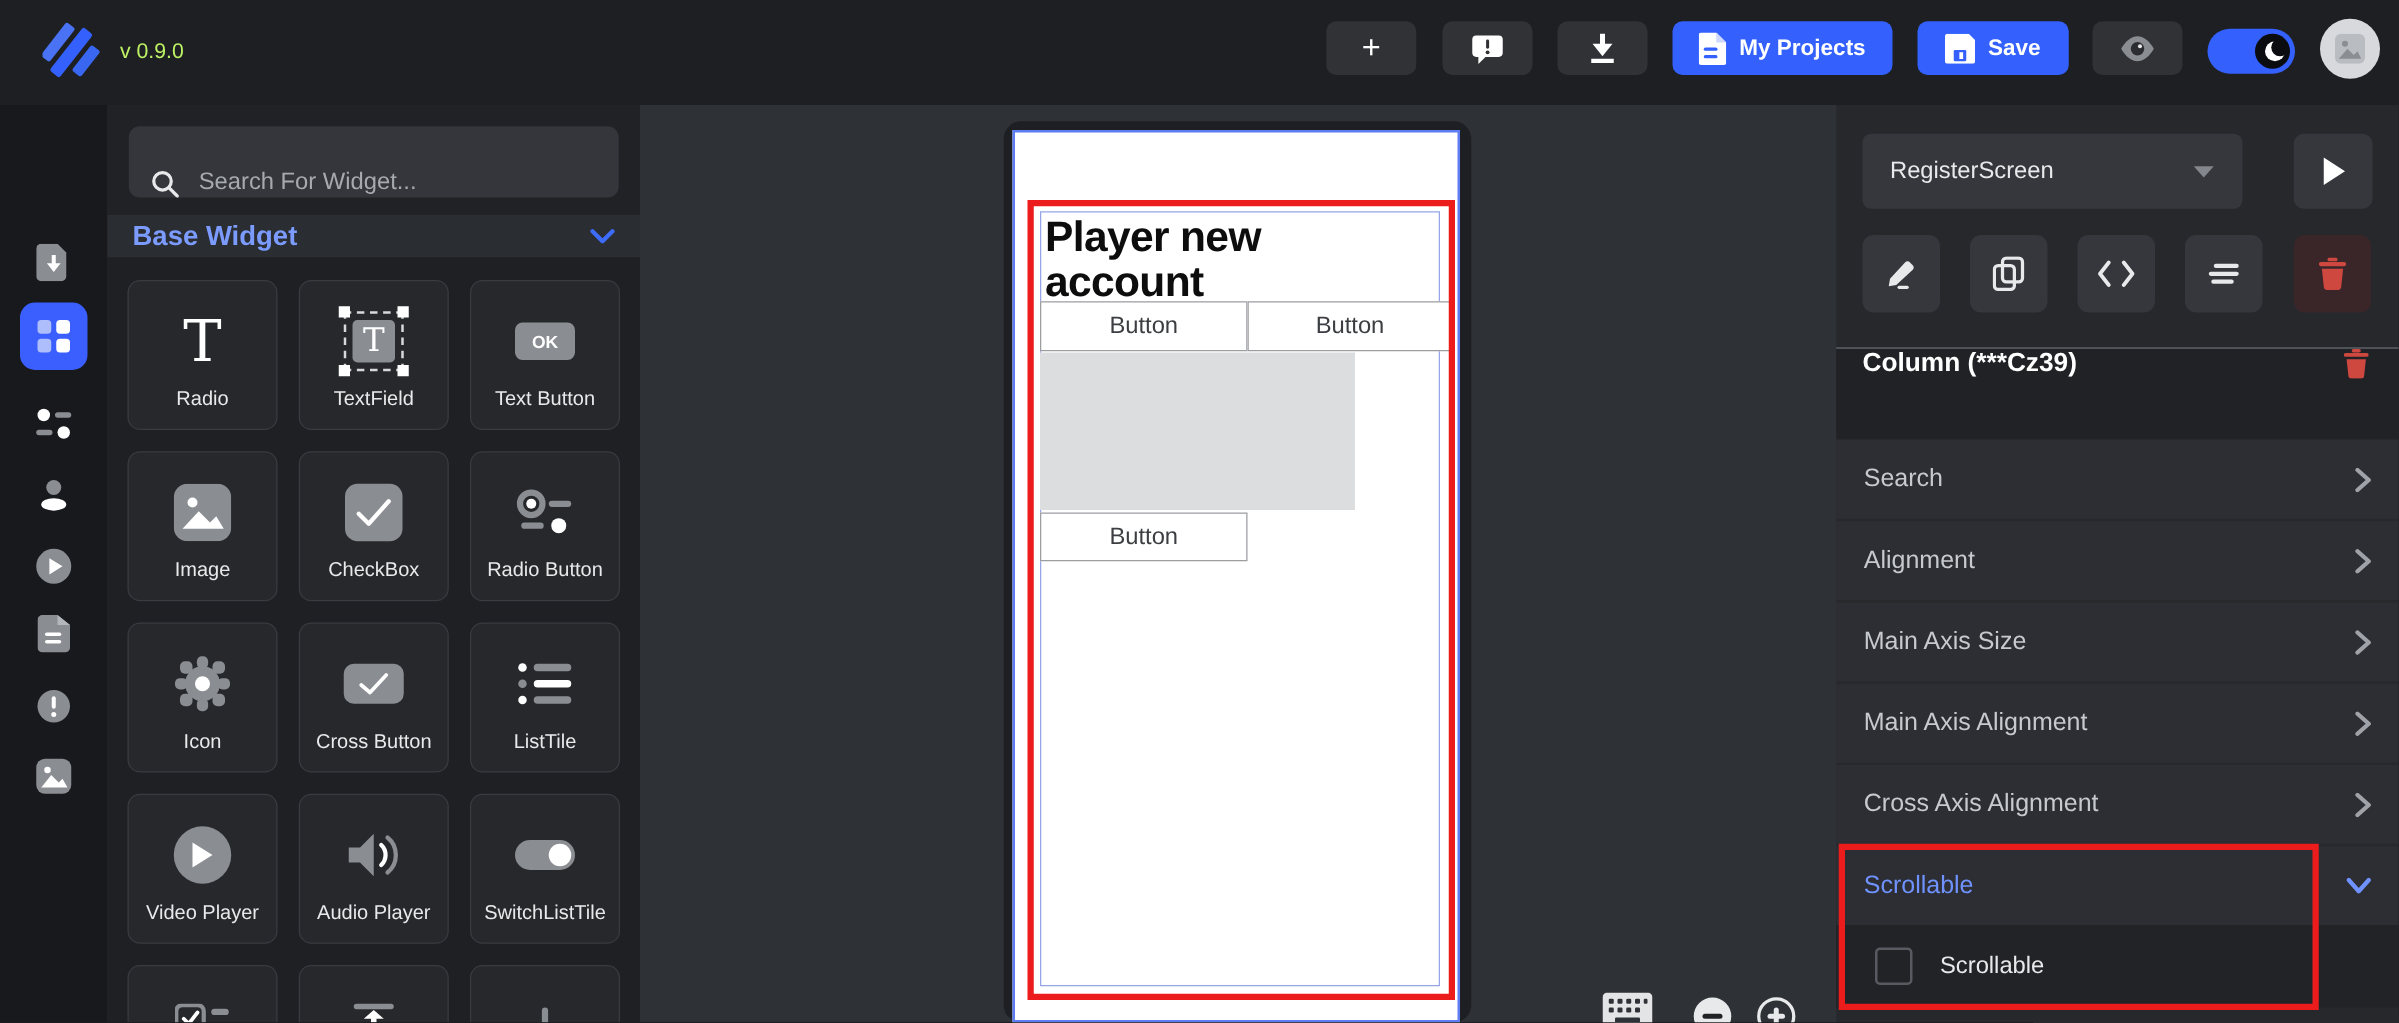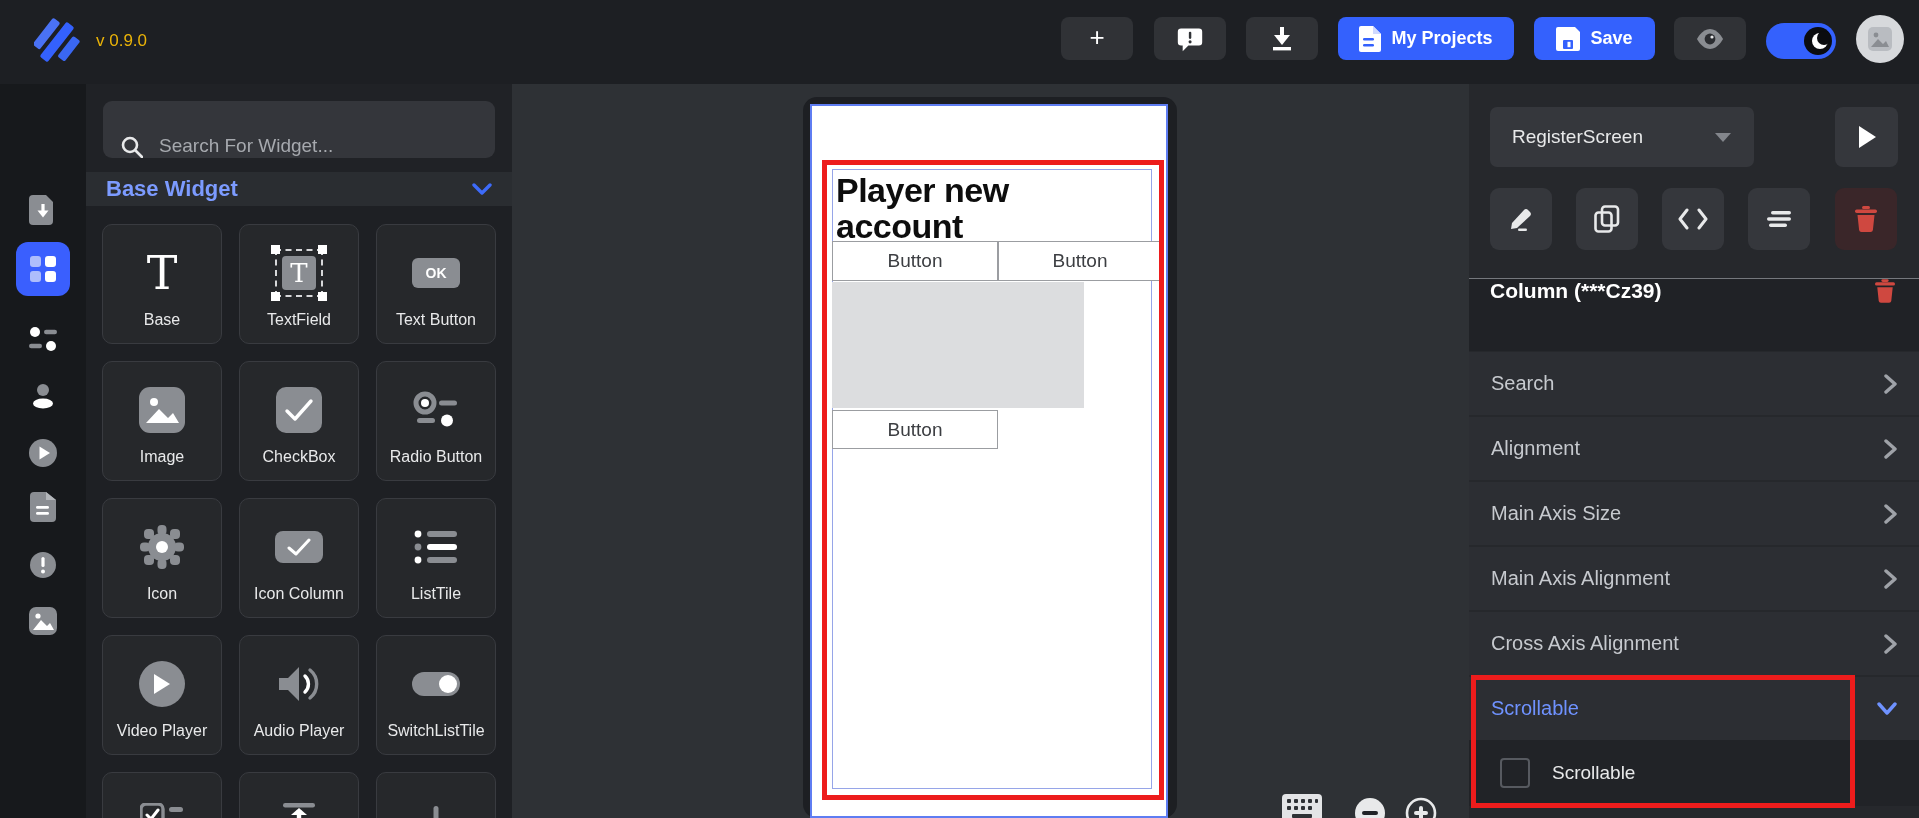--- a/index.html
+++ b/index.html
@@ -2,21 +2,21 @@
 <html><head>
 <meta charset="utf-8">
 <style>
   html,body{margin:0;padding:0;background:#101113;}
   .stage{position:relative;width:1919px;height:818px;overflow:hidden;
          font-family:"Liberation Sans",sans-serif;background:#2e3135;}
 
   
   .topbar{position:absolute;left:0;top:0;width:1919px;height:84px;background:#1d1f23;}
   .logo{position:absolute;left:34px;top:16px;width:46px;height:52px;}
-  .version{position:absolute;left:96px;top:31px;color:#eab308;font-size:17px;}
+  .version{position:absolute;left:96px;top:31px;color:#bef264;font-size:17px;}
   .tb-btn{position:absolute;top:17px;height:43px;border-radius:8px;background:#303236;
           display:flex;align-items:center;justify-content:center;color:#fff;cursor:pointer;}
   .tb-blue{background:#3461fd;gap:10px;font-size:18px;font-weight:700;color:#fff;}
   .plus-glyph{font-size:26px;font-weight:400;line-height:1;margin-top:-3px;}
   .toggle{position:absolute;left:1766px;top:23px;width:70px;height:36px;border-radius:18px;
           background:#3461fd;cursor:pointer;}
   .knob{position:absolute;right:4px;top:4px;width:28px;height:28px;border-radius:50%;background:#0b0c0f;}
   .moon{position:absolute;left:8px;top:6px;width:16px;height:16px;border-radius:50%;background:#fff;}
   .moon:after{content:"";position:absolute;left:5px;top:-2px;width:14px;height:14px;border-radius:50%;background:#0b0c0f;}
   .avatar{position:absolute;left:1856px;top:15px;width:48px;height:48px;border-radius:50%;
@@ -67,21 +67,21 @@
   .col-border{position:absolute;left:20px;top:63px;width:320px;height:620px;border:1px solid #96a5e8;box-sizing:border-box;}
   .ph-heading{position:absolute;left:24px;top:66px;width:300px;color:#0d0d0d;font-size:34px;font-weight:800;line-height:1.06;
               letter-spacing:-0.5px;}
   .ph-btn{position:absolute;background:#fff;border:1px solid #9b9da1;box-sizing:border-box;color:#3c3e42;
           font-size:19px;display:flex;align-items:center;justify-content:center;cursor:pointer;}
   .ph-img{position:absolute;left:20px;top:176px;width:252px;height:126px;background:#dcdddf;}
   .cv-tool{position:absolute;display:flex;align-items:center;justify-content:center;cursor:pointer;}
 
   
   .inspector{position:absolute;left:1469px;top:84px;width:450px;height:734px;background:#26282c;}
-  .dropdown{position:absolute;left:21px;top:23px;width:264px;height:60px;background:#35373c;border-radius:7px;
+  .dropdown{position:absolute;left:21px;top:23px;width:304px;height:60px;background:#35373c;border-radius:7px;
             display:flex;align-items:center;justify-content:space-between;padding:0 22px;box-sizing:border-box;cursor:pointer;}
   .dropdown span{color:#e8e9ea;font-size:19px;}
   .play-btn{position:absolute;left:366px;top:23px;width:63px;height:60px;background:#35373c;border-radius:8px;
             display:flex;align-items:center;justify-content:center;cursor:pointer;}
   .tool-btn{position:absolute;top:104px;width:62px;height:62px;background:#35373c;border-radius:9px;
             display:flex;align-items:center;justify-content:center;cursor:pointer;}
   .tool-del{background:#3a2629;}
   .divider{position:absolute;left:0;top:194px;width:450px;height:1px;background:#75787d;}
   .col-head{position:absolute;left:0;top:195px;width:450px;height:72px;background:#202226;
             display:flex;align-items:flex-start;justify-content:space-between;padding:0 24px 0 21px;box-sizing:border-box;}
@@ -251,21 +251,21 @@
       </svg>
     </div>
 
     <div class="grid-area">
       <div class="wgrid">
 
         <div class="card">
           <div class="card-icon">
               <span class="serifT">T</span>
             </div>
-          <div class="card-label">Base</div>
+          <div class="card-label">Radio</div>
         </div>
 
         <div class="card">
           <div class="card-icon">
             <div class="tf-box">
               <div class="handle h-tl"></div>
                 <div class="handle h-tr"></div>
               <div class="handle h-bl"></div>
                 <div class="handle h-br"></div>
               <div class="tf-fill">
@@ -341,21 +341,21 @@
         </div>
 
         <div class="card">
           <div class="card-icon">
             <div class="grect">
               <svg width="24" height="18" viewBox="0 0 24 18">
                 <polyline points="2,10 9,16 22,2" fill="none" stroke="#fff" stroke-width="3" stroke-linecap="round" stroke-linejoin="round"></polyline>
               </svg>
             </div>
           </div>
-          <div class="card-label">Icon Column</div>
+          <div class="card-label">Cross Button</div>
         </div>
 
         <div class="card">
           <div class="card-icon">
             <svg width="44" height="36" viewBox="0 0 44 36">
               <circle cx="4" cy="5" r="3.4" fill="#fff"></circle>
                 <rect x="13" y="2" width="30" height="6" rx="3" fill="#8a8d92"></rect>
               <circle cx="4" cy="18" r="3.4" fill="#8a8d92"></circle>
                 <rect x="13" y="15" width="30" height="6" rx="3" fill="#fff"></rect>
               <circle cx="4" cy="31" r="3.4" fill="#fff"></circle>

